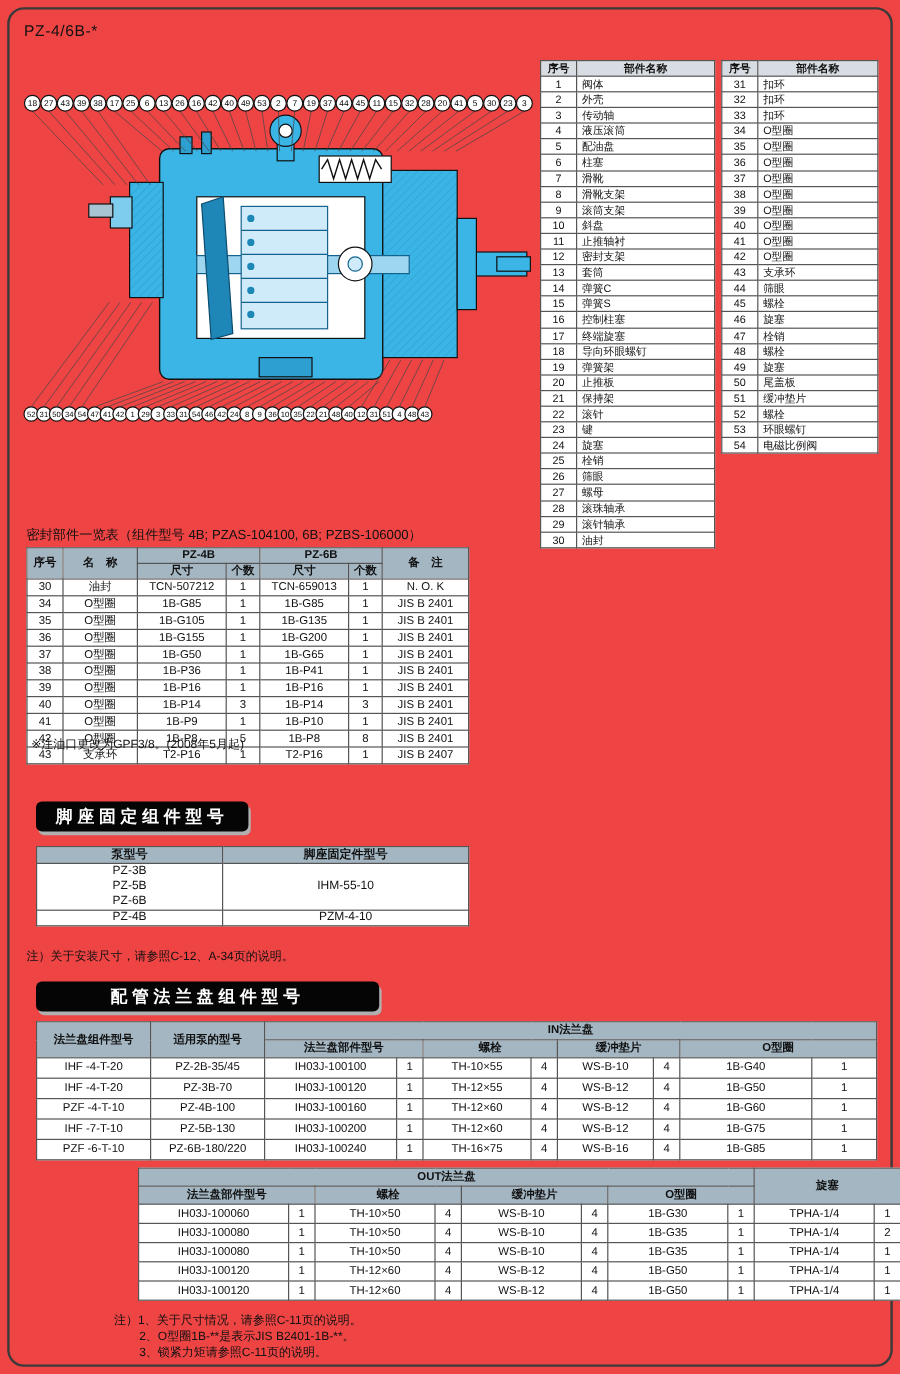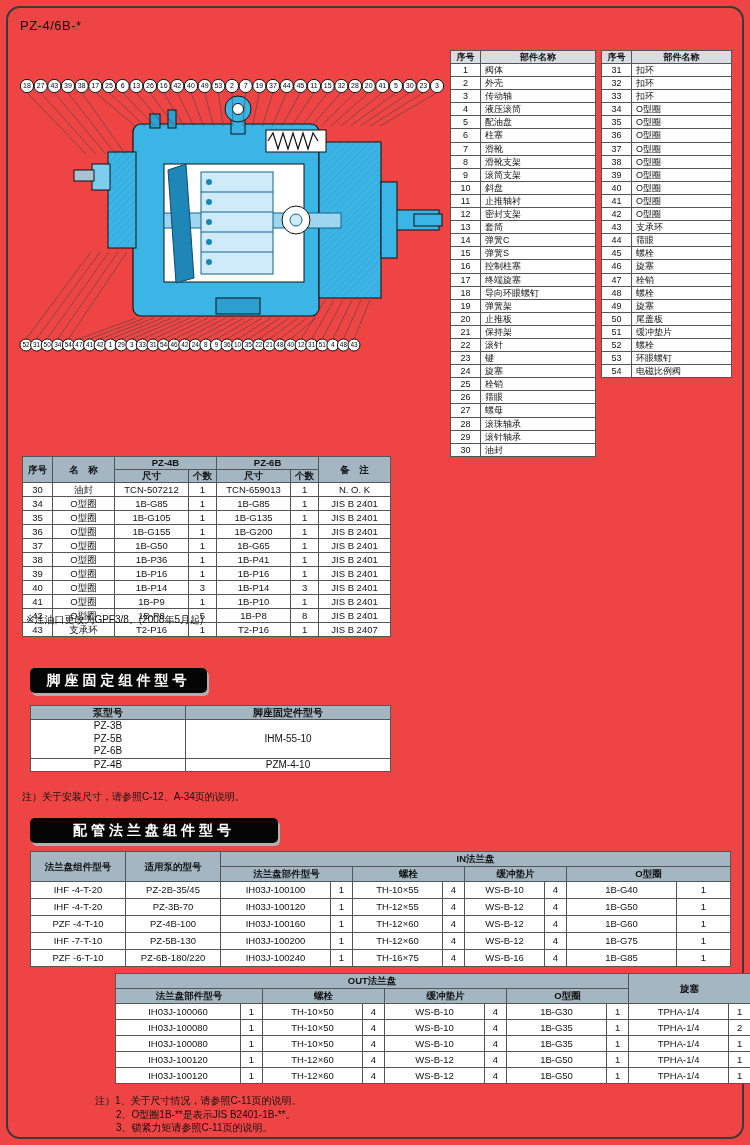--- a/index.html
+++ b/index.html
@@ -36,21 +36,21 @@
   .seal-table { left:22px; top:456px; width:368px; font-size:9.5px; }
   .seal-table th { background:#a3b6c2; height:13px; line-height:12px; text-align:center; }
   .seal-table td { height:13.5px; line-height:13px; text-align:center; }
   .seal-footnote { position:absolute; left:26px; top:613px; font-size:10px; }
 
   
   .pill { position:absolute; height:25px; background:#050505; color:#fff; border-radius:5px;
           display:flex; align-items:center; justify-content:center; font-size:14px; font-weight:bold;
           letter-spacing:4px; box-shadow:2px 3px 0 #b0b0b0; }
   .pill-foot { left:30px; top:668px; width:177px; }
-  .pill-flange { left:30px; top:818px; width:248px; }
+  .pill-flange { left:30px; top:818px; width:286px; }
 
   
   .foot-table { left:30px; top:705px; width:360px; font-size:10px; }
   .foot-table th { background:#a3b6c2; height:14px; line-height:13px; text-align:center; }
   .foot-table td { line-height:12.5px; text-align:center; white-space:pre-line; }
   .foot-note { position:absolute; left:22px; top:790px; font-size:10px; }
 
   
   .in-table { left:30px; top:851px; width:700px; font-size:9.5px; }
   .out-table { left:95px; top:973px; width:635px; font-size:9.5px;margin-left:20px; }
@@ -544,20 +544,21 @@
           <td>53</td>
           <td>环眼螺钉</td>
         </tr>
         <tr>
           <td>54</td>
           <td>电磁比例阀</td>
         </tr>
       </tbody>
   </table>
 
+  <div class="seal-caption">密封部件一览表（组件型号 4B; PZAS-104100, 6B; PZBS-106000）</div>
   <table class="seal-table">
     <colgroup>
         <col class="c30">
         <col class="c62">
         <col class="c74">
         <col class="c28">
         <col class="c74">
         <col class="c28">
         <col class="c72">
       </colgroup>

